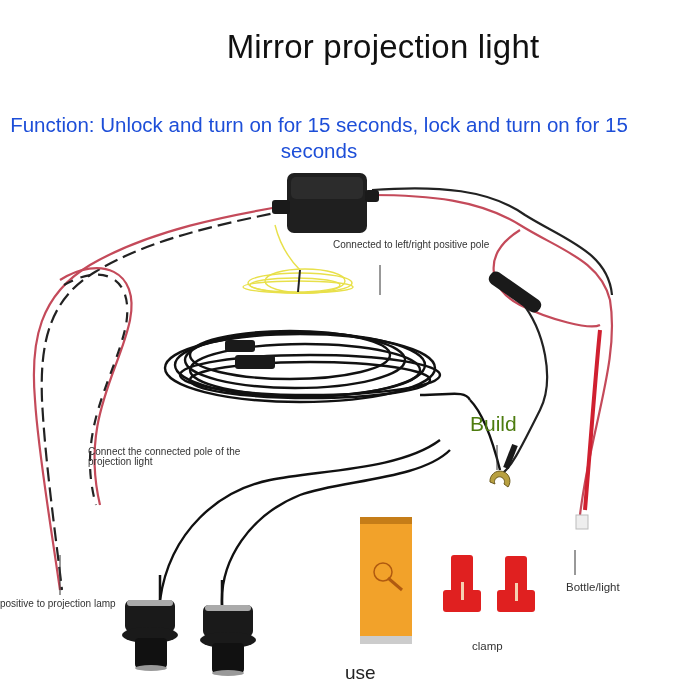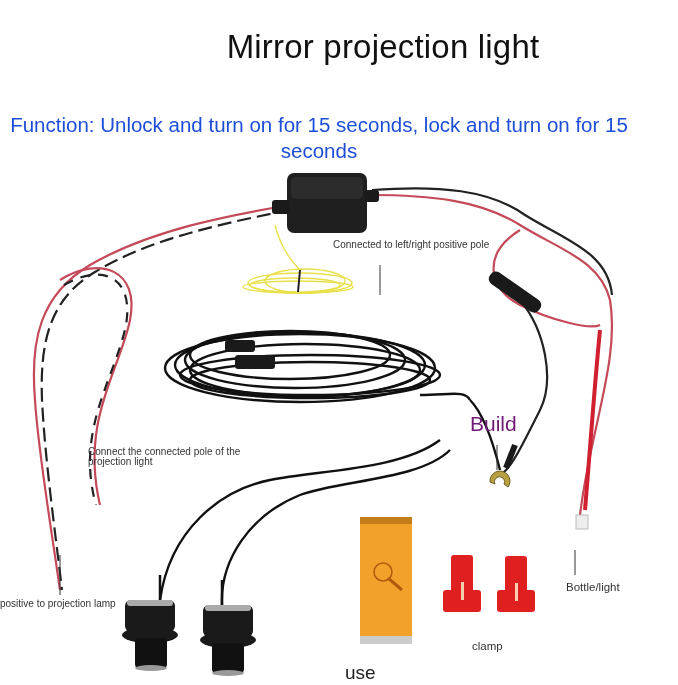--- a/index.html
+++ b/index.html
@@ -6,21 +6,21 @@
   body { width: 678px; height: 685px; position: relative; overflow: hidden;
          font-family: "Liberation Sans", sans-serif; color: #111; }
   .title { position: absolute; left: 0; width: 678px; top: 28px; text-align: center;
            font-size: 33px; font-weight: normal; letter-spacing: 0.2px; color:#111;padding-left:44px; }
   .subtitle { position: absolute; left: 0; width: 638px; top: 112px; text-align: center;
               font-size: 20.5px; line-height: 26px; color:#1d4ed8; }
   svg.art { position: absolute; left: 0; top: 0; }
   .lbl { position: absolute; color: #333; white-space: nowrap; }
   .small { font-size: 10px; line-height: 9px; }
   .mid { font-size: 11.5px; }
-  .big { font-size: 21px; color:#701a75; }
+  .big { font-size: 21px; color:#4d7c0f; }
   .use { font-size: 19px; color:#222; }
 </style>
 </head>
 <body>
 
 <div class="title">Mirror projection light</div>
 <div class="subtitle">Function: Unlock and turn on for 15 seconds, lock and turn on for 15 seconds</div>
 
 <svg class="art" width="678" height="685" viewBox="0 0 678 685">
 

